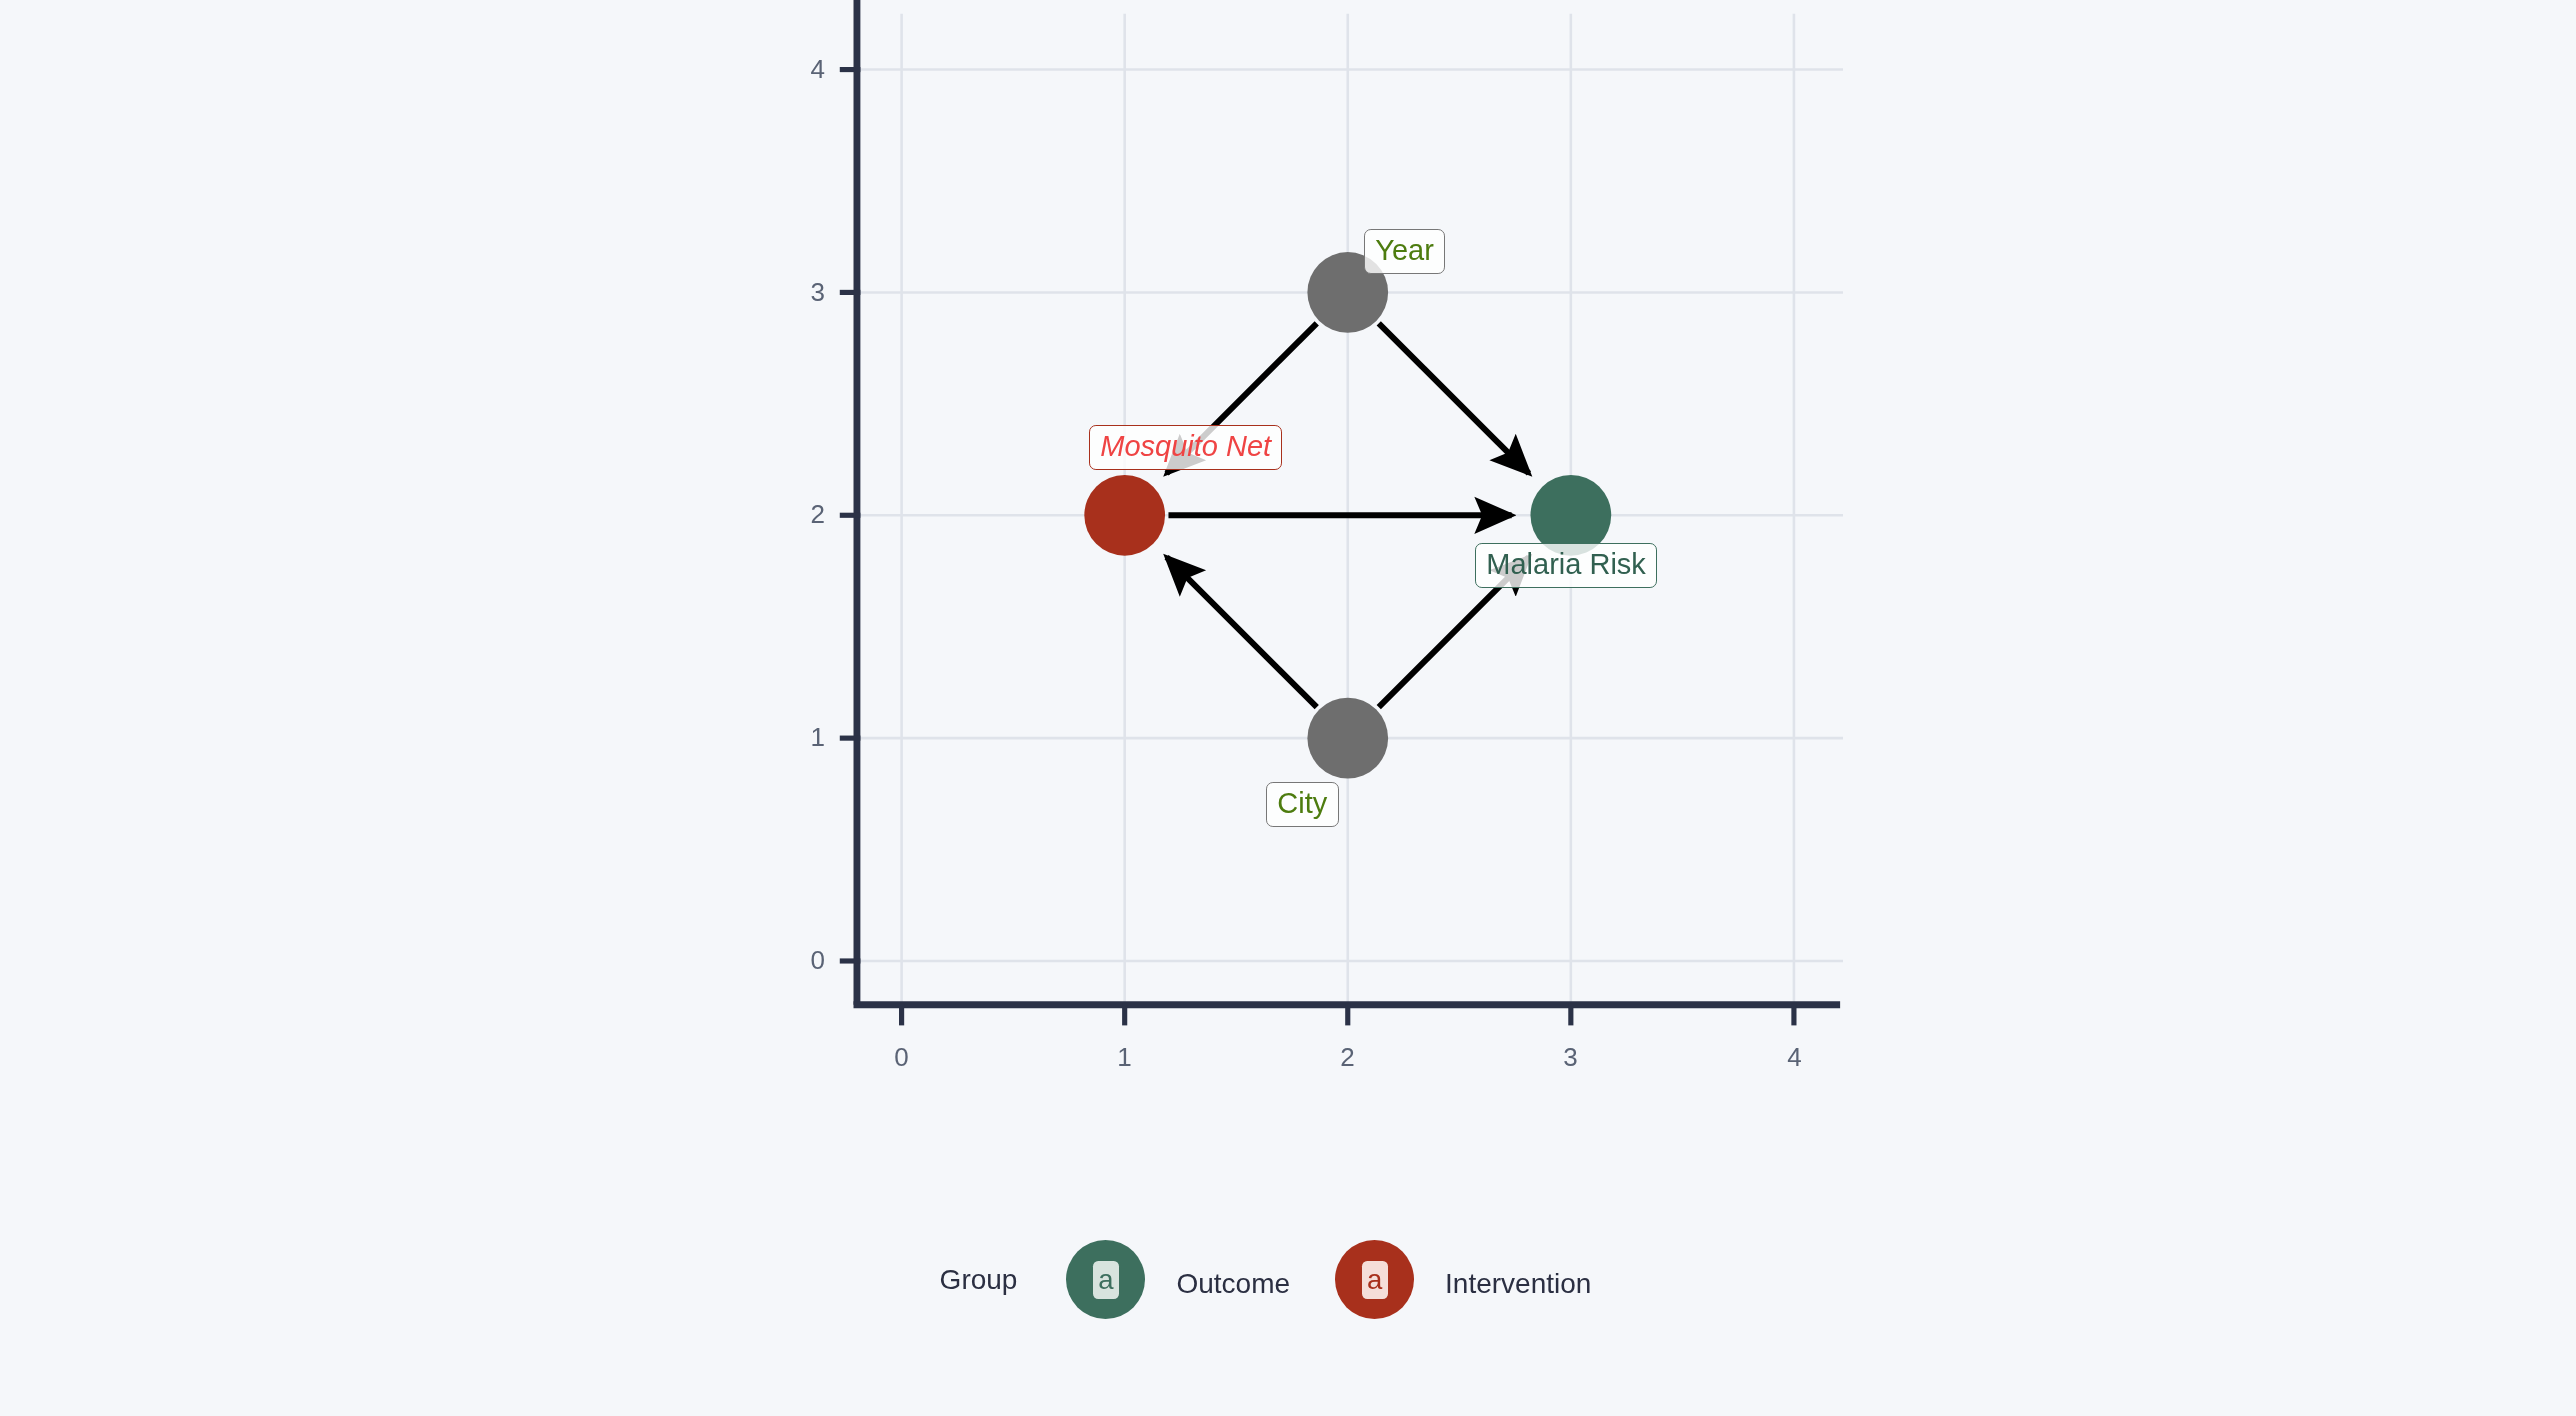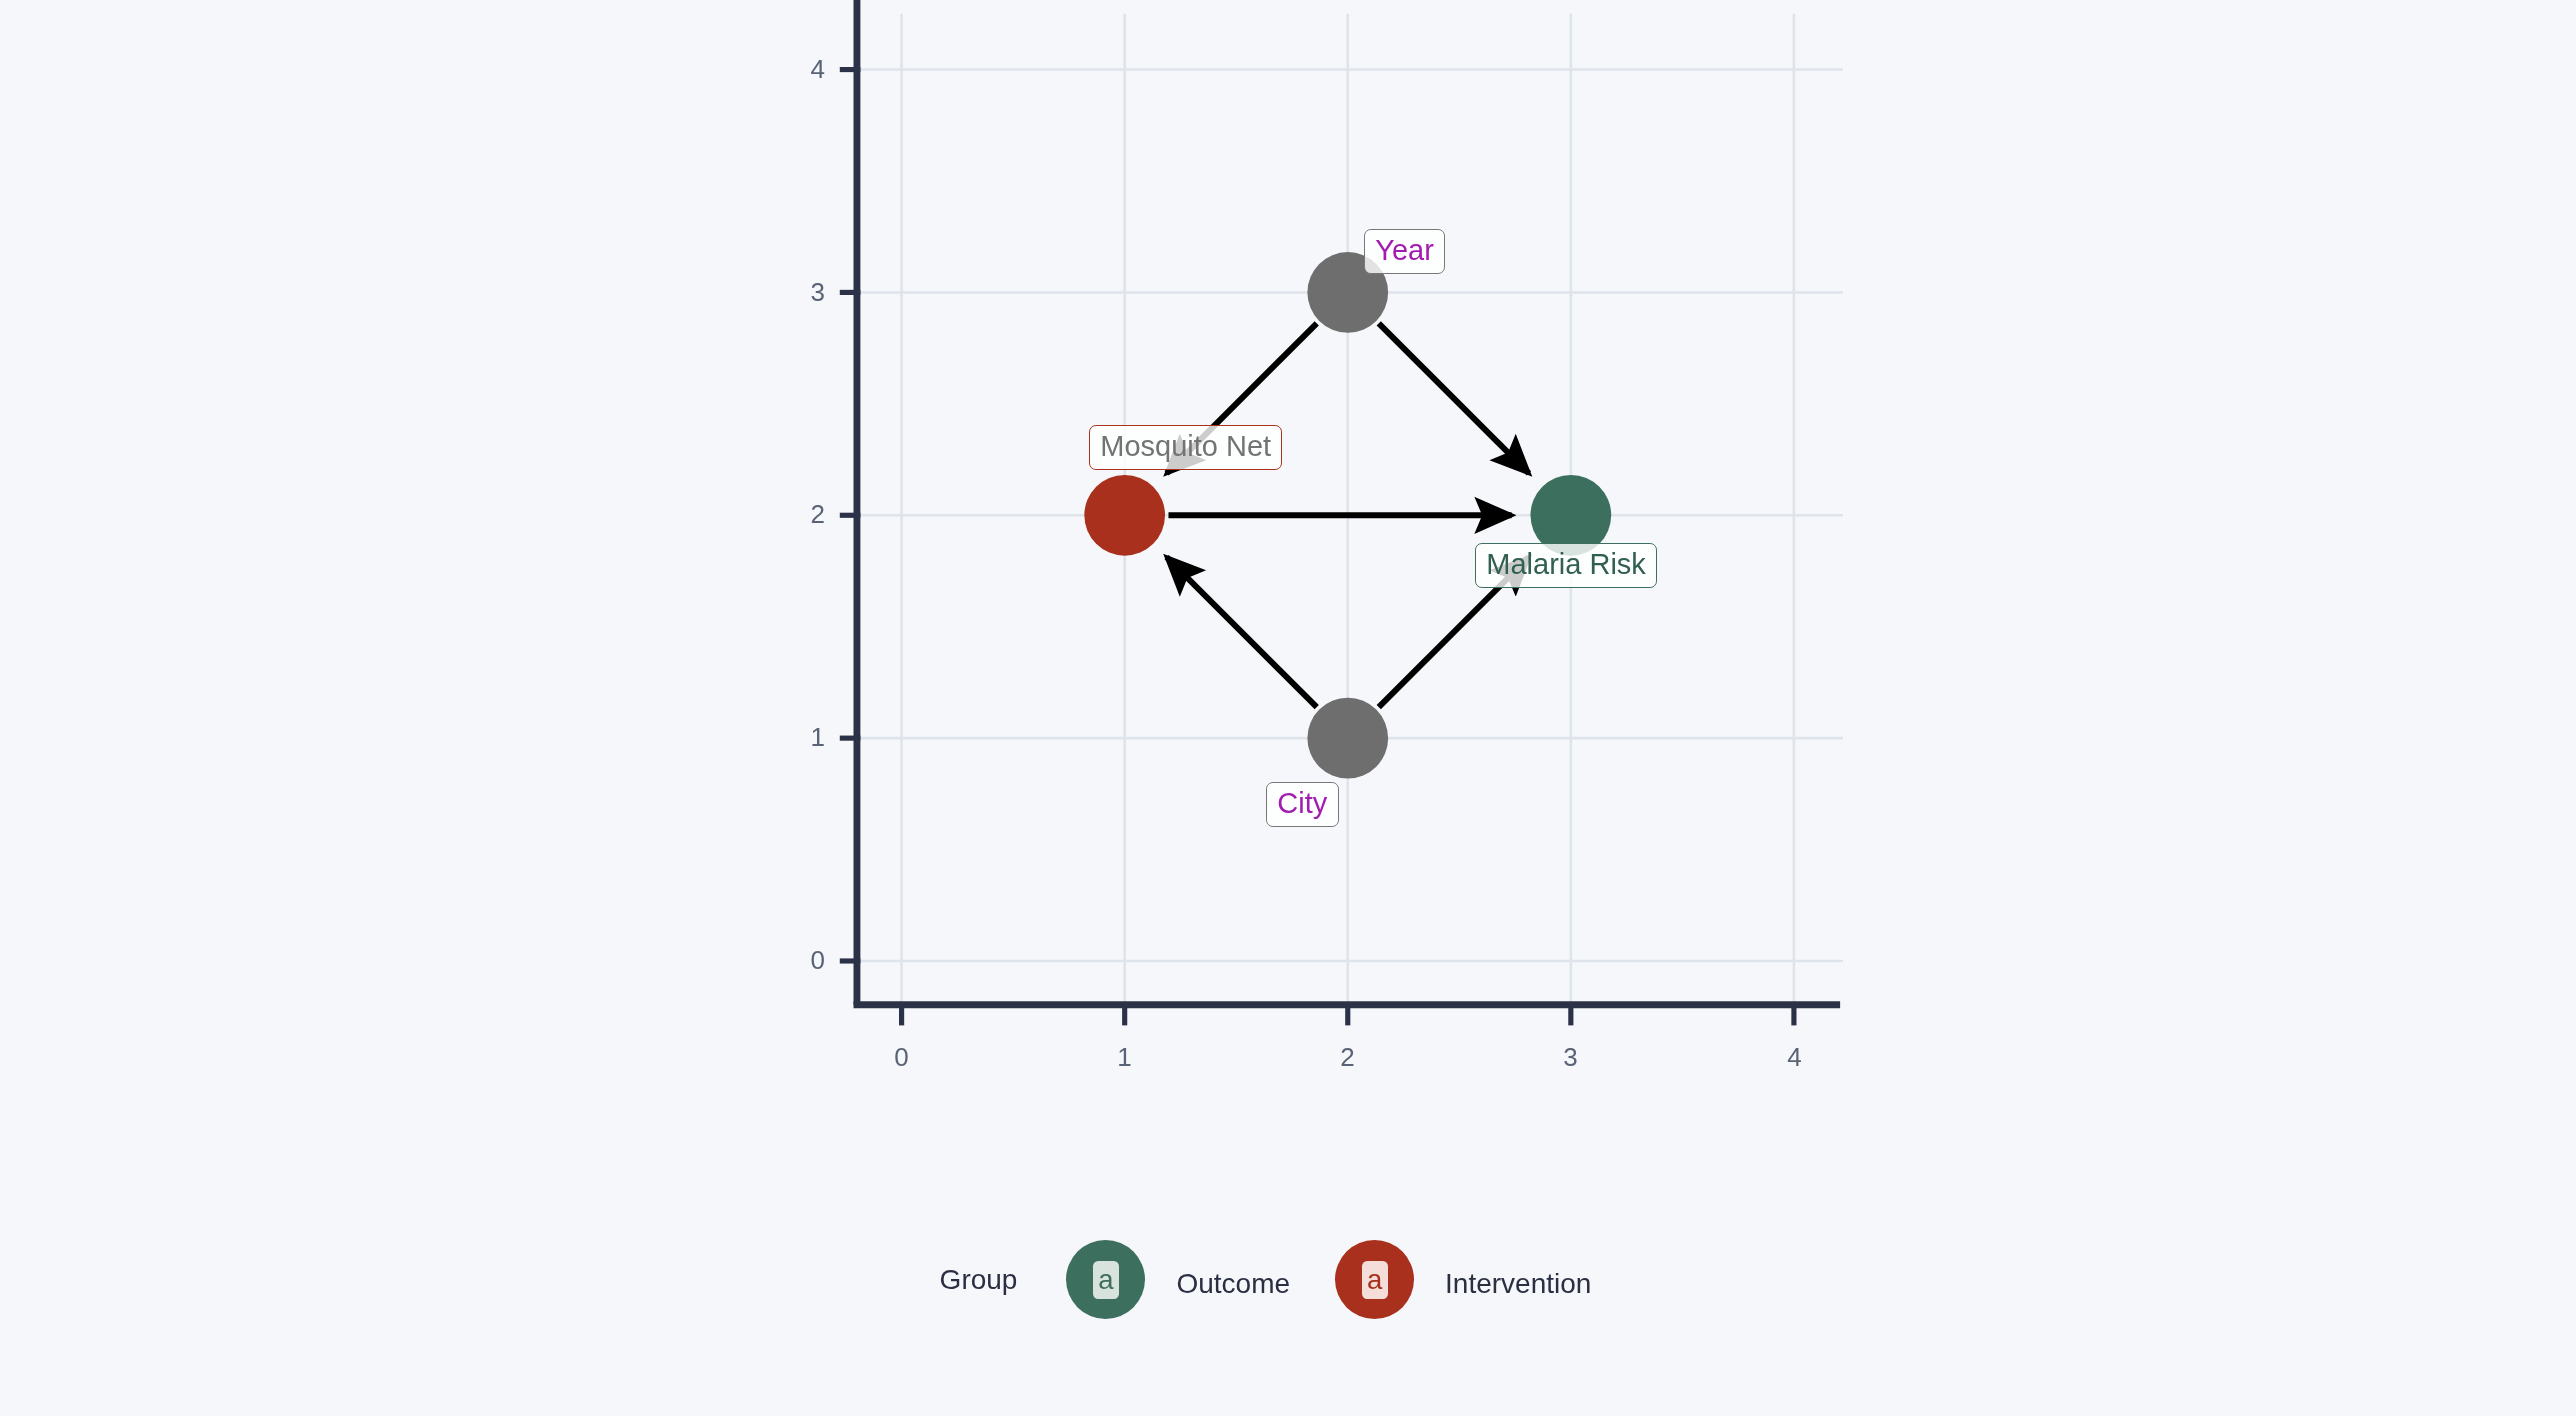--- a/index.html
+++ b/index.html
@@ -51,34 +51,35 @@
   .tick-label.y { text-align: right; }
   .tick-label.x { text-align: center; }
 
   
   .node-label {
     position: absolute;
     box-sizing: border-box;
     background: rgba(255,255,255,0.80);
     border: 1.7px solid #777777;
     border-radius: 6.9px;
-    color: #a21caf;
+    color: #4d7c0f;
     font-size: 29px;
     font-family: "Liberation Sans", sans-serif;
     padding: 5.2px 10.3px 6.9px 10.3px;
     white-space: nowrap;
     line-height: 1.05;
   }
   .node-label.outcome {
     border-color: #3d6f5e;
     color: #316050;
   }
   .node-label.intervention {
     border-color: #a8301c;
-    color: #737373;
+    color: #ef4444;
+    font-style: italic;
   }
 
   
   #legend {
     position: absolute;
     left: 0;
     top: 1202px;
     width: 2576px;
     height: 155px;
     display: flex;

